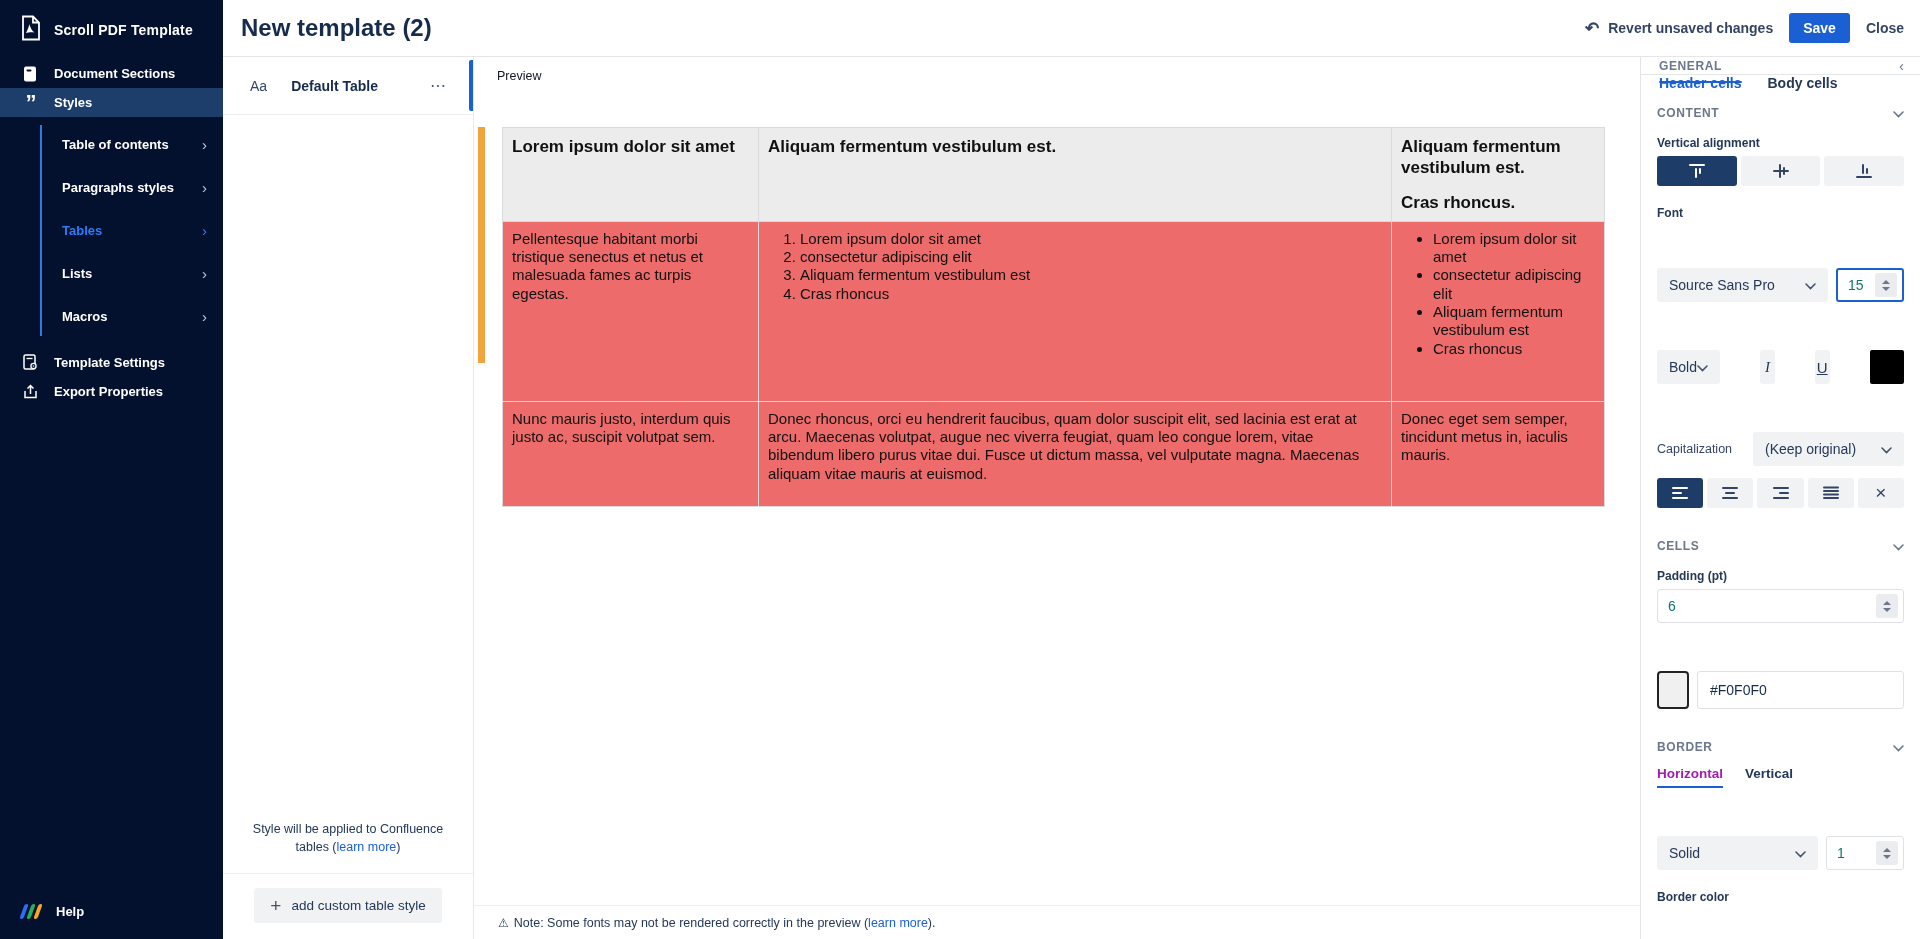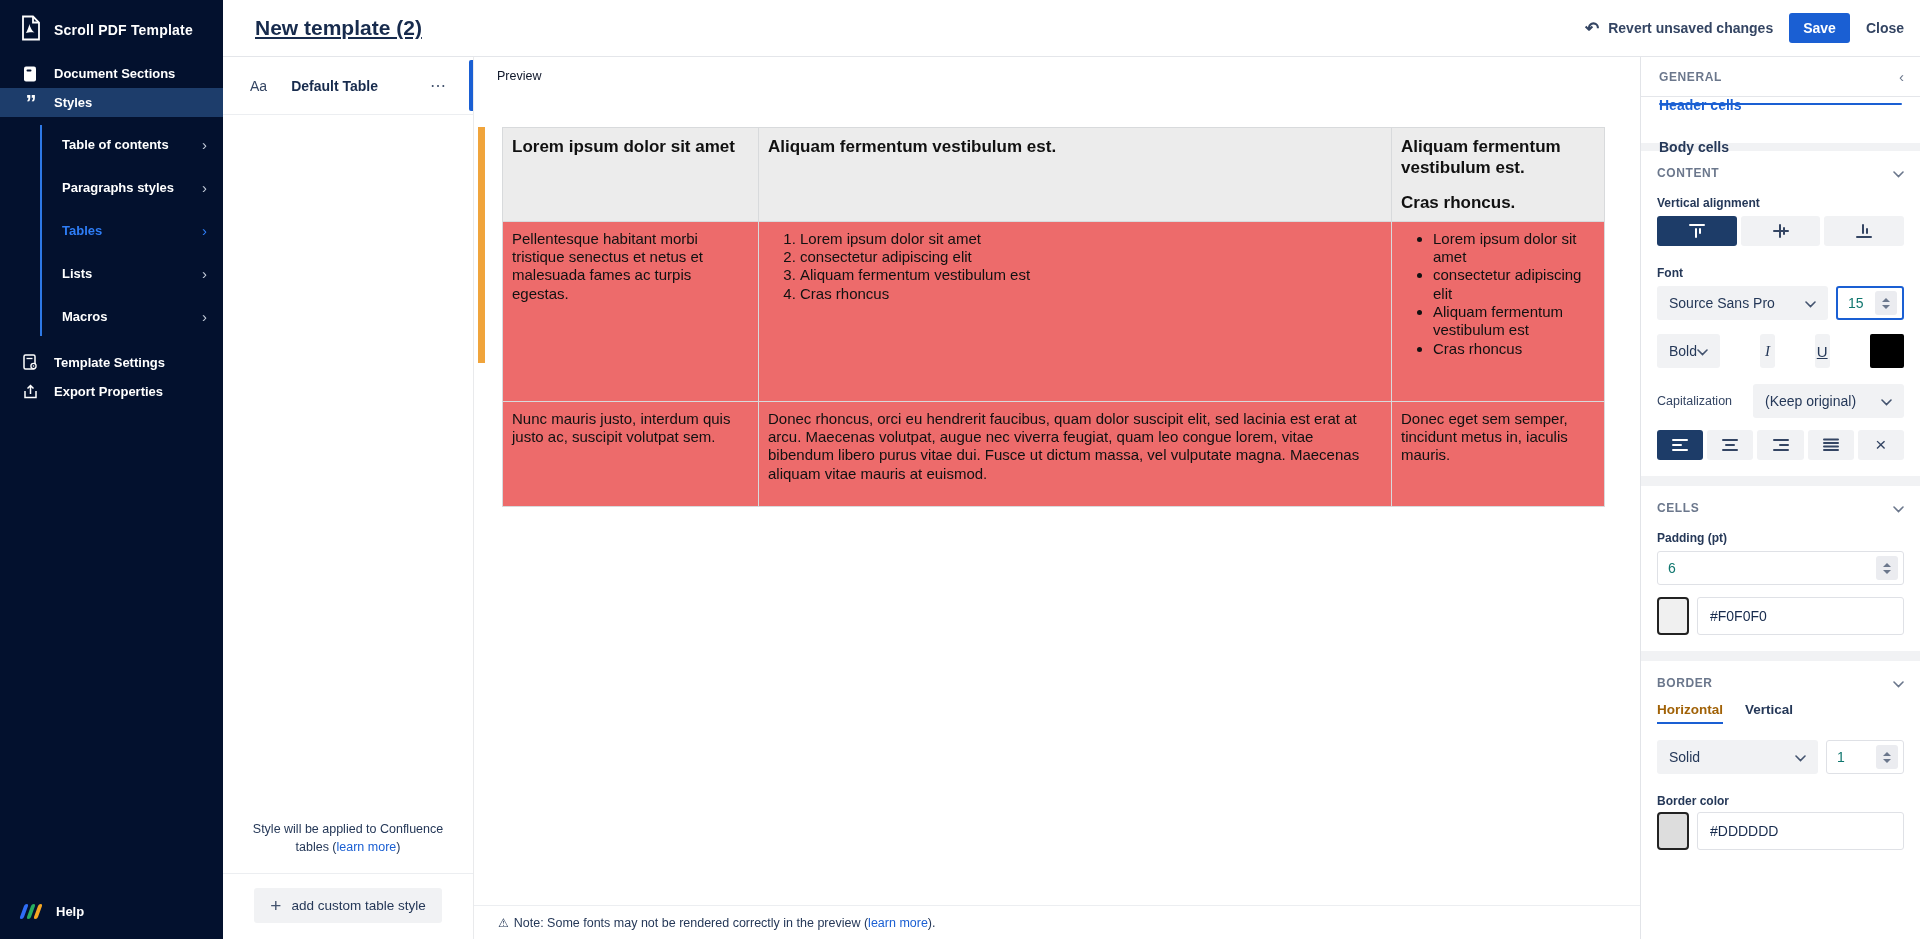--- a/index.html
+++ b/index.html
@@ -30,21 +30,21 @@
   .sub-item .chev { color:#c3ccd9; font-size:15px; font-weight:400; }
   .sub-item.active { color:#2e7df6; }
   .sub-item.active .chev { color:#2e7df6; }
   .side-help { position:absolute; left:0; right:0; bottom:8px; display:flex; align-items:center;
                gap:16px; height:40px; padding-left:22px; font-size:13px; font-weight:700; cursor:pointer; }
   .help-ic { display:flex; gap:3px; transform:skewX(-20deg); }
   .help-ic i { display:block; width:4px; height:15px; border-radius:2px; }
   .quote-glyph { font-size:22px; font-weight:700; line-height:10px; letter-spacing:-2px; }
 
   
-  .tb-title { font-size:21px; font-weight:700; margin-left:32px;text-decoration:underline; }
+  .tb-title { font-size:24px; font-weight:700; margin-left:18px; }
   .tb-right { margin-left:auto; display:flex; align-items:center; gap:16px; padding-right:16px; }
   .revert { display:flex; align-items:center; gap:9px; font-size:14px; font-weight:700; color:#344563; cursor:pointer; }
   .undo-glyph { font-size:17px; color:#344563; line-height:1; }
   .btn-save { background:#1a5fd3; color:#fff; border:none; border-radius:3px; font-size:14px;
               font-weight:700; padding:7px 14px; cursor:pointer; font-family:inherit; }
   .btn-close { background:none; border:none; font-size:14px; font-weight:700; color:#344563;
                cursor:pointer; font-family:inherit; }
 
   
   .style-row { position:relative; height:58px; display:flex; align-items:center;
@@ -81,32 +81,32 @@
   .pv-note { position:absolute; left:0; right:0; bottom:0; height:34px; border-top:1px solid #eceef1;
              display:flex; align-items:center; padding-left:24px; font-size:12.5px; color:#253858; gap:5px; }
   .pv-note a { color:#1a5fd3; text-decoration:none; cursor:pointer; }
   .warn-glyph { font-size:12px; color:#172B4D; }
 
   
   .p-general { height:40px; background:#fff; border-bottom:1px solid #e4e6ea; display:flex;
                align-items:center; justify-content:space-between; padding:0 16px 0 18px; }
   .sec-title { font-size:12px; font-weight:700; color:#6B778C; letter-spacing:.6px; }
   .collapse { color:#6B778C; font-size:15px; cursor:pointer; }
-  .p-tabs { height:46px; background:#fff; display:flex; gap:26px; padding:0 18px;flex-direction:column; }
+  .p-tabs { height:46px; background:#fff; display:flex; gap:26px; padding:0 18px; }
   .p-tab { display:flex; flex-direction:column; justify-content:center; font-size:14px; font-weight:700;
            color:#253858; cursor:pointer; position:relative; }
   .p-tab.active { color:#1a5fd3; }
   .p-tab.active::after { content:""; position:absolute; left:0; right:0; bottom:8px; height:2px;
                          background:#1a5fd3; border-radius:1px; }
   .gap8 { height:8px; } .gap10 { height:10px; }
   .card { background:#fff; padding:13px 16px 16px; }
   .card.grow { flex:1; }
   .sec-head { display:flex; align-items:center; justify-content:space-between; margin-bottom:14px; }
   .fld-label { font-size:12px; font-weight:700; color:#253858; margin-bottom:6px; }
-  .row { display:flex; align-items:center; gap:8px; }
+  .row { display:flex; align-items:center; gap:8px;margin-top:48px; }
   .sel { background:#f1f2f4; border-radius:3px; height:34px; display:flex; align-items:center;
          justify-content:space-between; padding:0 12px; font-size:14px; color:#253858; cursor:pointer; }
   .numwrap { position:relative; background:#fff; border:1px solid #dfe1e6; border-radius:3px; height:34px; }
   .numwrap input { border:none; outline:none; width:100%; height:100%; padding:0 30px 0 10px;
                    font-size:14px; color:#0f766e; font-family:inherit; background:transparent; }
   .numwrap.focus { border:2px solid #1a5fd3; }
   .stepper { position:absolute; right:5px; top:50%; transform:translateY(-50%); width:22px; height:24px;
              background:#ebecf0; border-radius:3px; display:flex; flex-direction:column; align-items:center;
              justify-content:center; gap:3px; cursor:pointer; }
   .tri-up { width:0; height:0; border-left:4px solid transparent; border-right:4px solid transparent;
@@ -122,21 +122,21 @@
              color:#253858; cursor:pointer; font-family:inherit; }
   .fmt-btn.it { font-style:italic; font-family:"Liberation Serif", serif; }
   .fmt-btn.un { text-decoration:underline; }
   .swatch { border:2px solid #222; border-radius:4px; cursor:pointer; }
   .swatch.flat { border:none; border-radius:2px; }
   .txtinput { background:#fff; border:1px solid #dfe1e6; border-radius:3px; height:38px; flex:1;
               font-size:14px; color:#172B4D; padding:0 12px; font-family:inherit; outline:none; }
   .inline-label { font-size:12.5px; color:#344563; flex:0 0 88px; }
   .b-tabs { display:flex; gap:22px; margin:2px 0 16px; }
   .b-tab { font-size:13.5px; font-weight:700; color:#253858; cursor:pointer; padding-bottom:7px; position:relative; }
-  .b-tab.active { color:#a16207; }
+  .b-tab.active { color:#a21caf; }
   .b-tab.active::after { content:""; position:absolute; left:0; right:0; bottom:0; height:2px; background:#1a5fd3; } .mb12{margin-bottom:12px;} .mb14{margin-bottom:14px;}
   .mb16{margin-bottom:16px;gap:40px;}
 </style>
 </head>
 <body>
 
 <div class="sidebar">
   <div class="side-logo">
     <span>
       <svg width="22" height="26" viewBox="0 0 22 26" fill="none">

